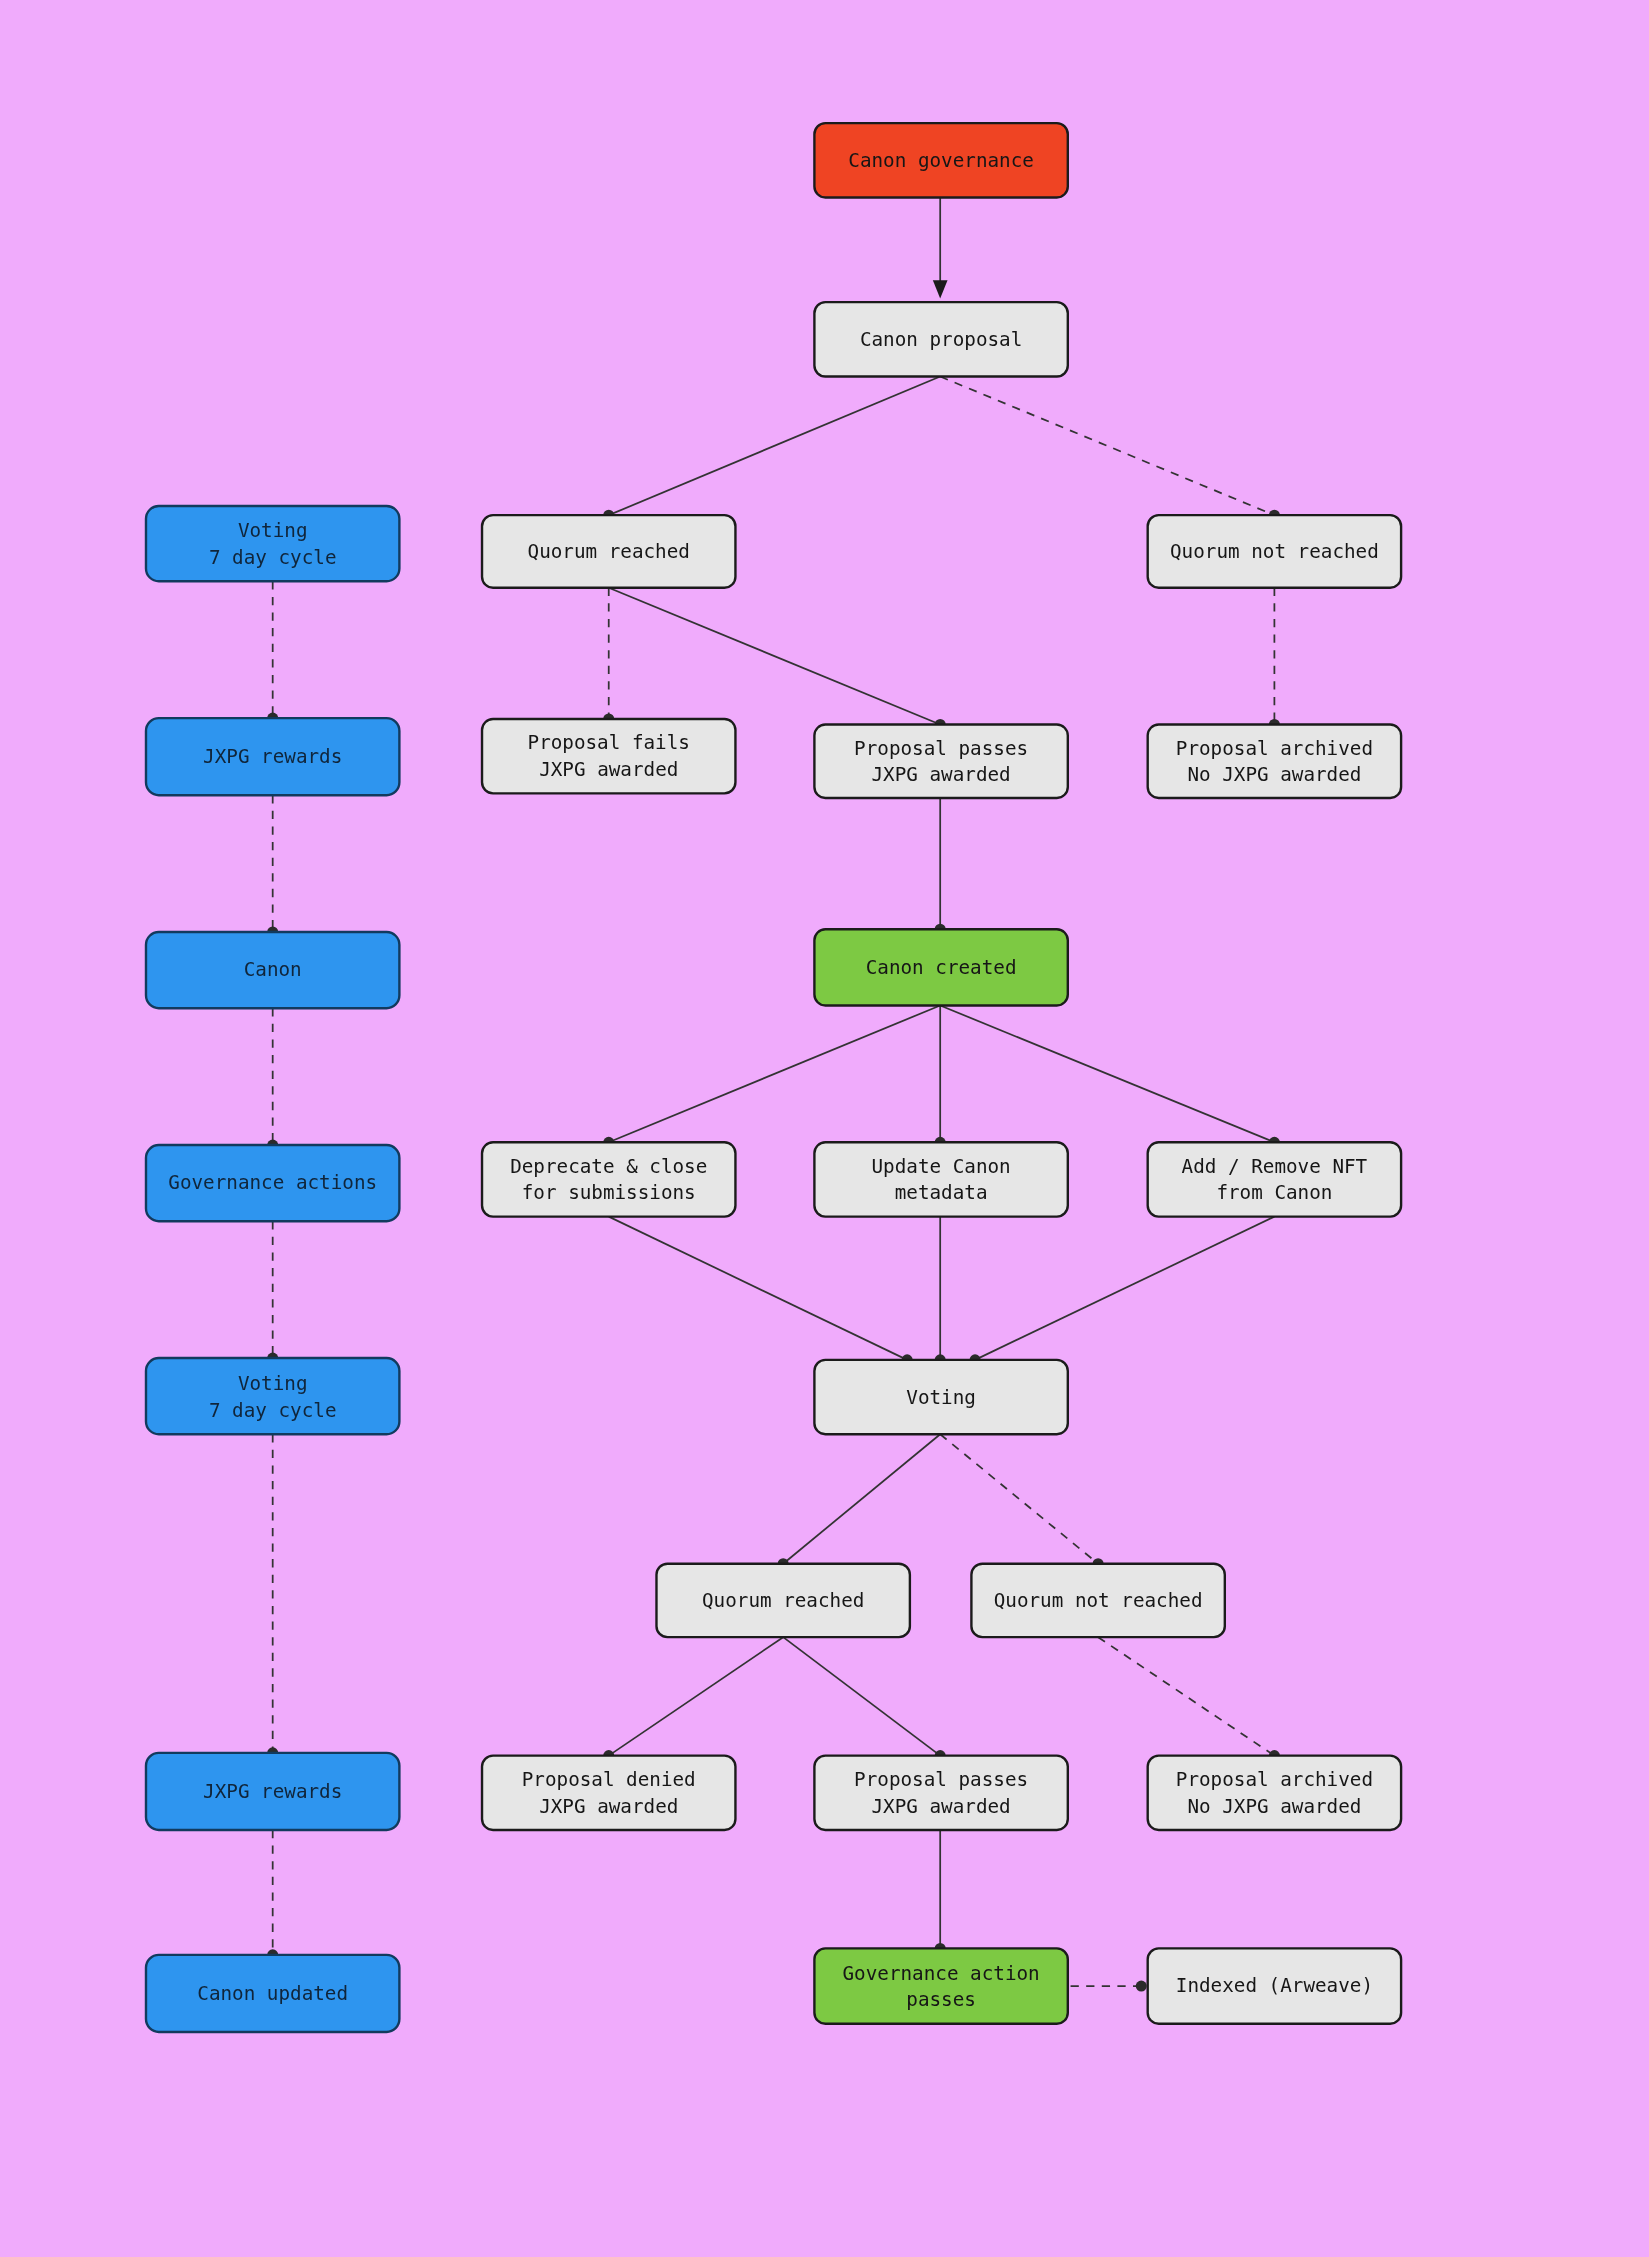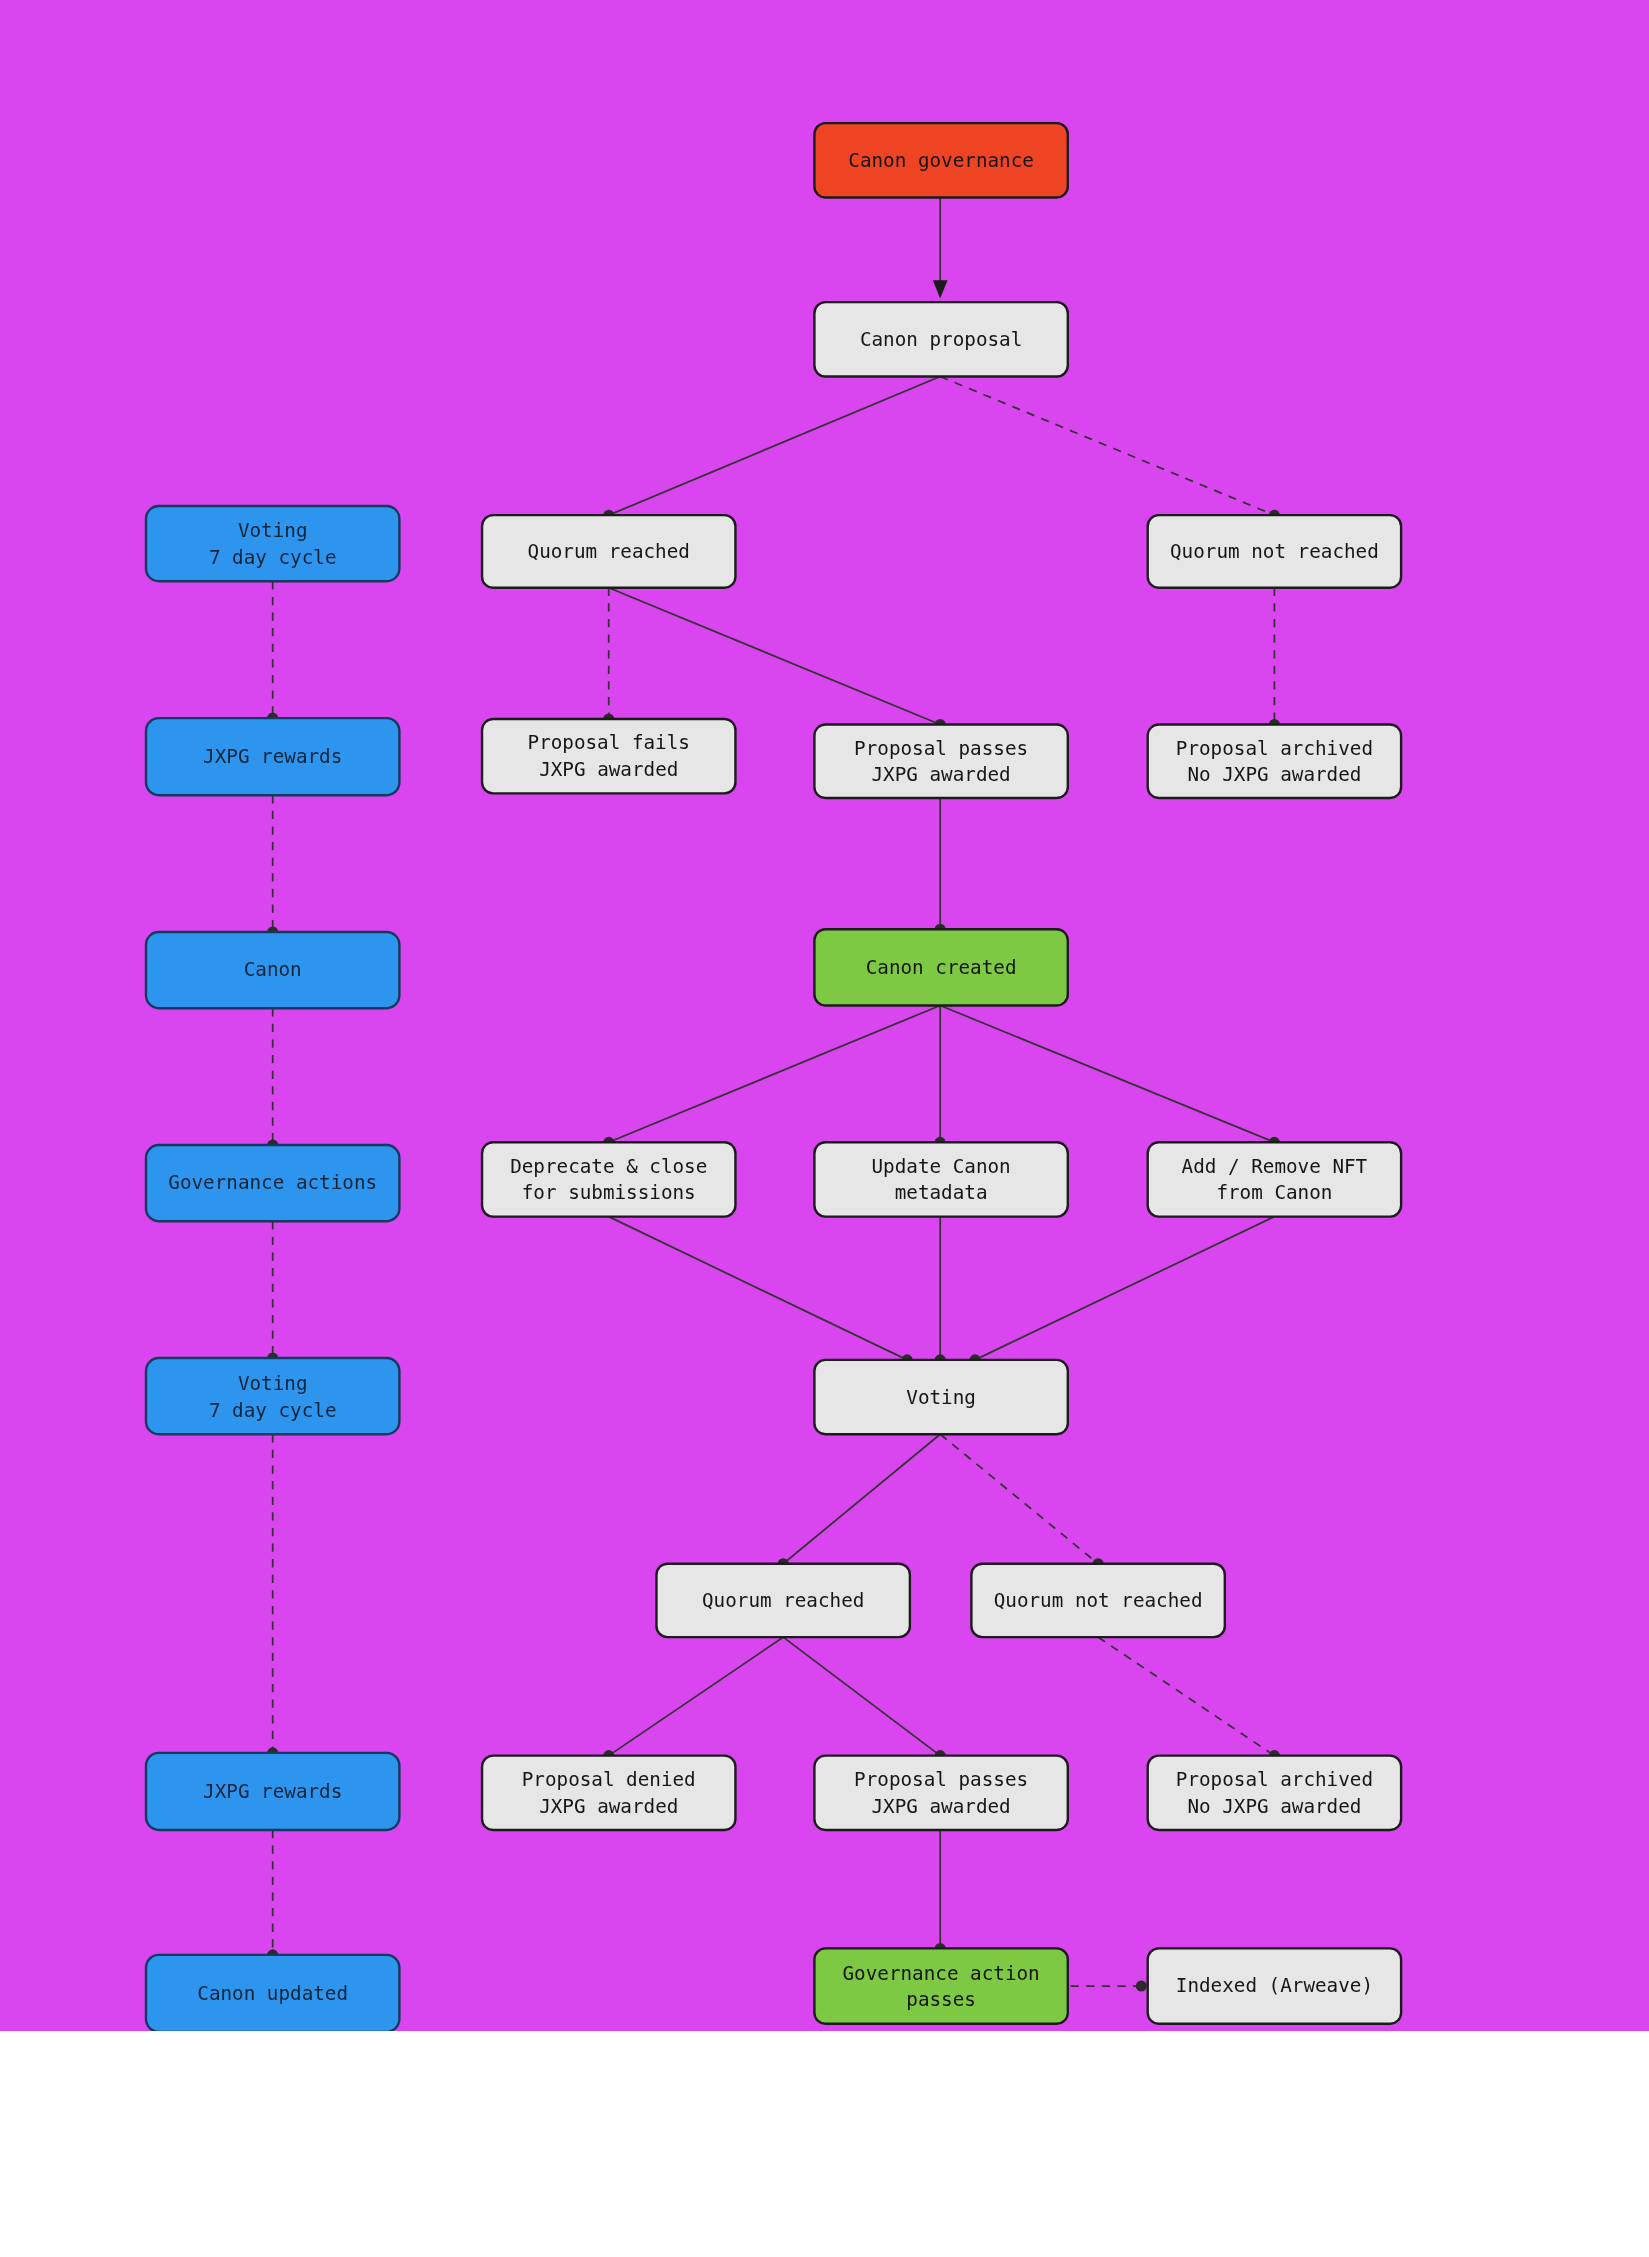--- a/index.html
+++ b/index.html
@@ -6,22 +6,22 @@
     margin: 0;
     padding: 0;
     background: #ffffff;
   }
   body {
     font-family: "DejaVu Sans Mono", monospace;
   }
   #diagram-root {
     position: relative;
     width: 1649px;
-    height: 2031px;
-    background: #d946ef;
+    height: 2257px;
+    background: #f0abfc;
     overflow: hidden;
   }
   svg#flow-svg {
     position: absolute;
     top: 0;
     left: 0;
     width: 1649px;
     height: 2257px;
     display: block;
   }

